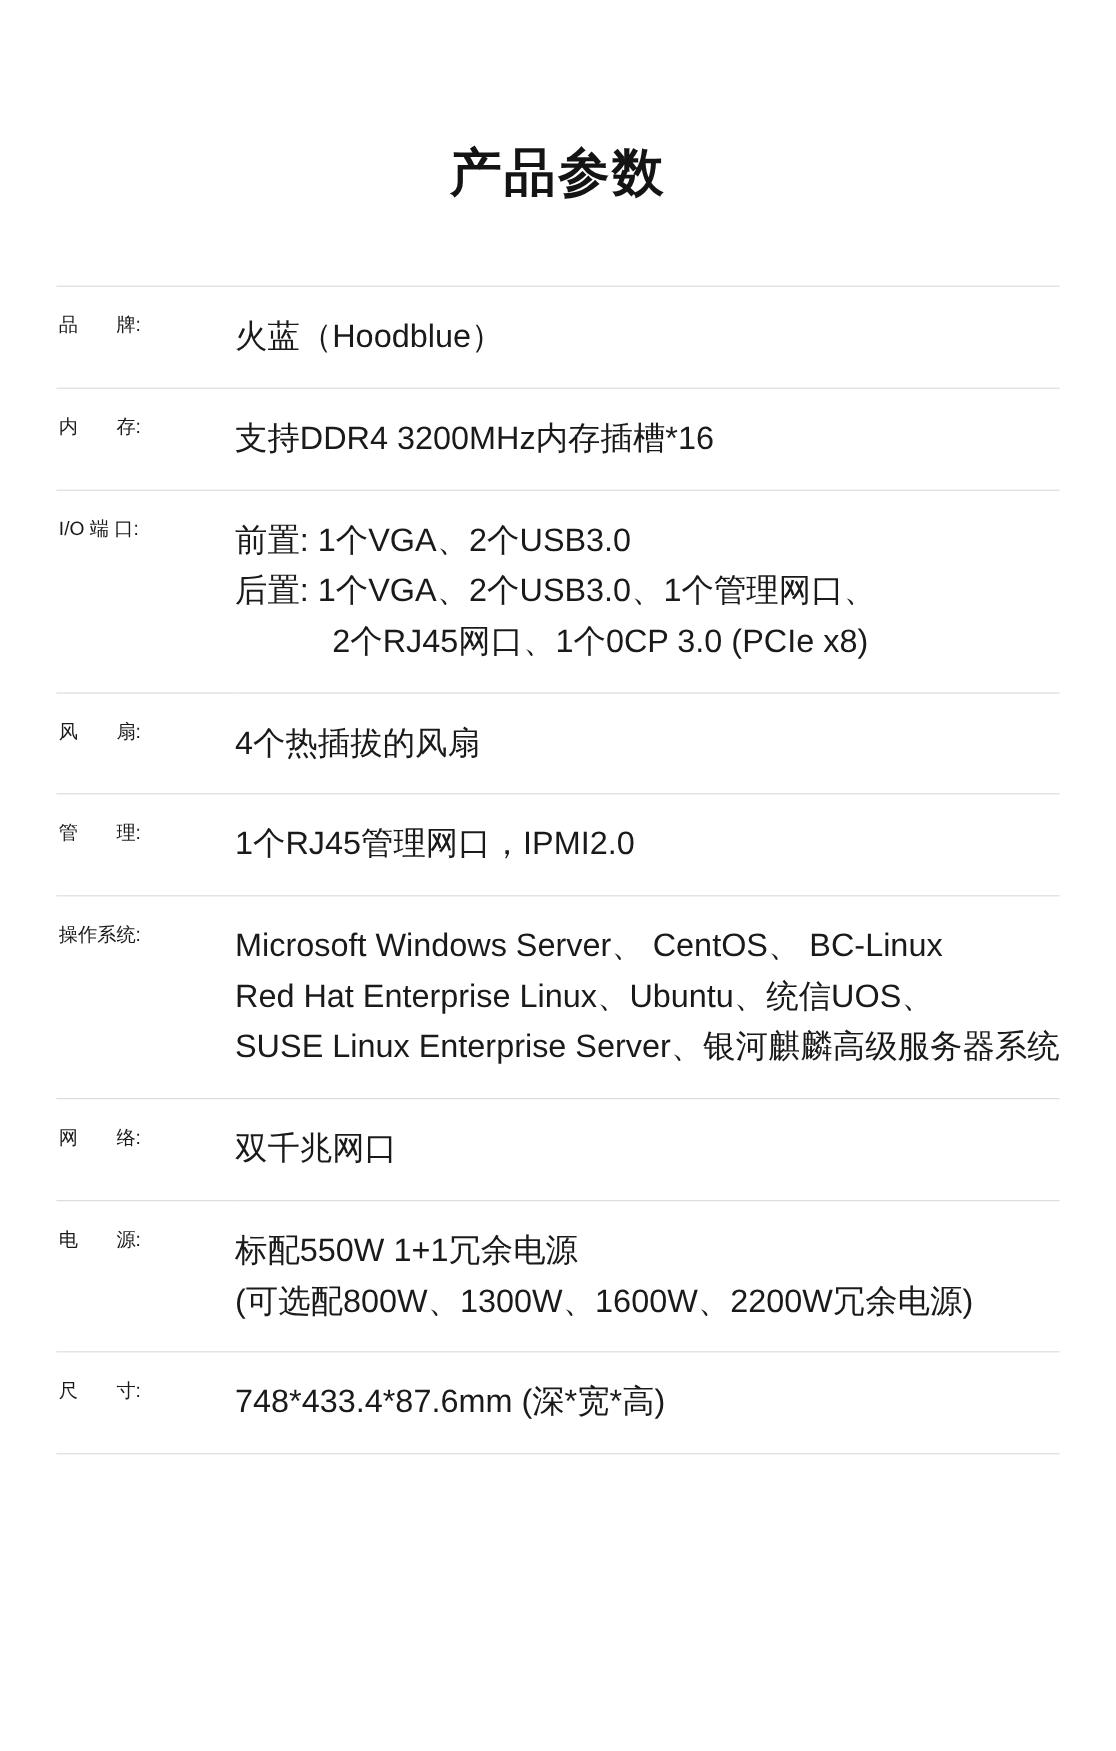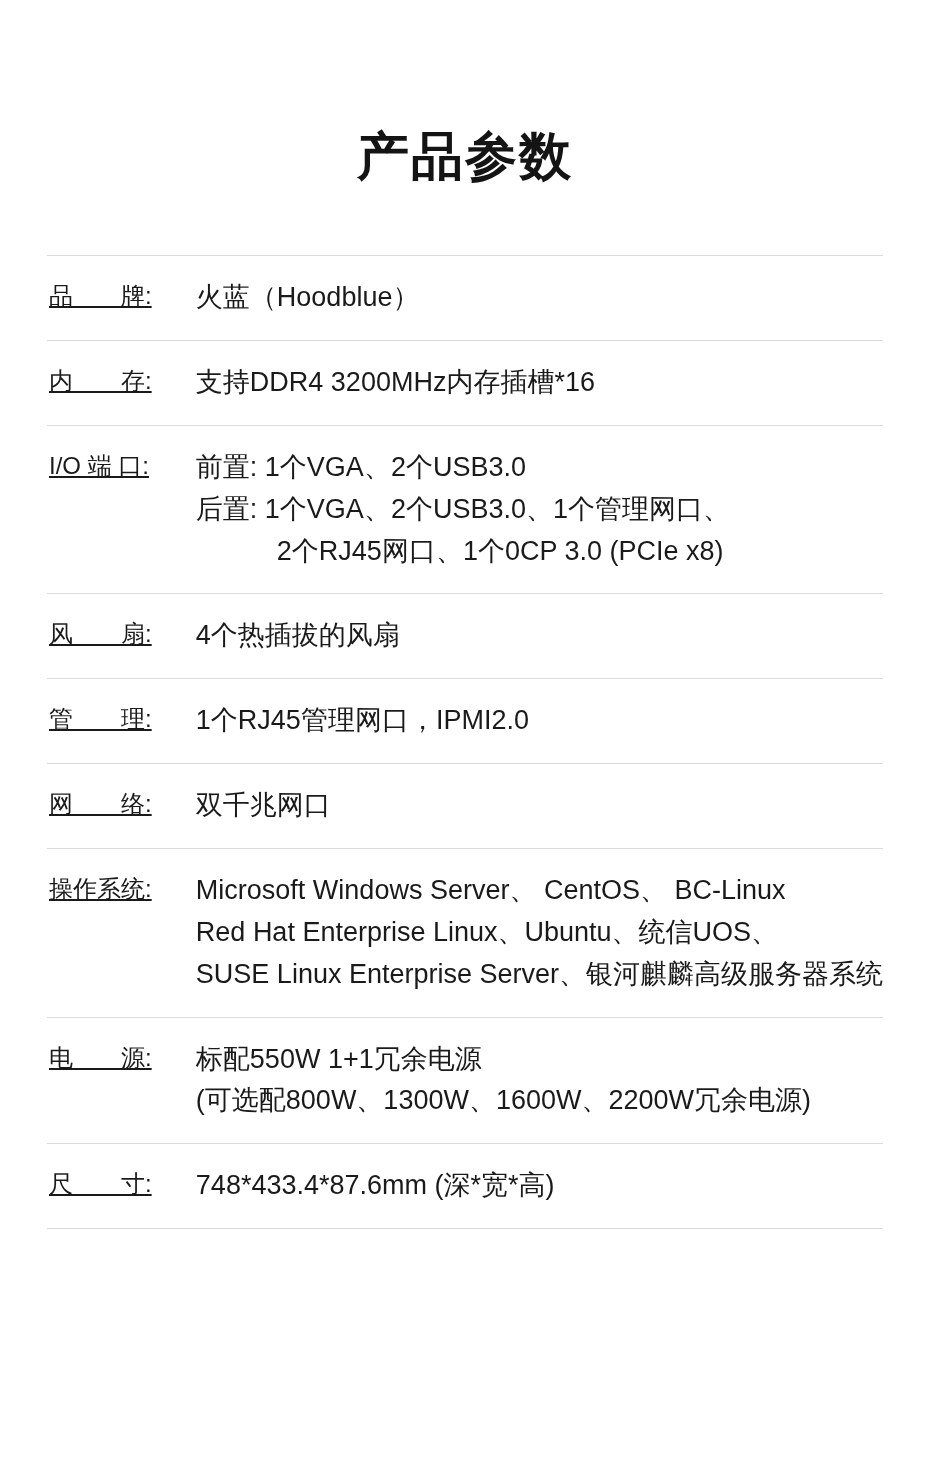--- a/index.html
+++ b/index.html
@@ -15,21 +15,21 @@
     overflow: hidden;
   }
   .page {
     position: relative;
     width: 930px;
     height: 1459px;
     box-sizing: border-box;
   }
   .title {
     text-align: center;
-    font-size: 52px;
+    font-size: 43px;
     font-weight: bold;
     letter-spacing: 2px;
     color: #141414;
     padding-top: 90px;
     padding-bottom: 0;
     line-height: 1.2;
   }
   .spec-table {
     margin: 0 auto;
     margin-top: 68px;
@@ -38,26 +38,25 @@
   }
   .spec-row {
     border-bottom: 1px solid #dcdcdc;
   }
   .spec-row:first-child {
     border-top: 1px solid #dcdcdc;
   }
   .spec-label {
     width: 160px;
     vertical-align: top;
-    font-size: 24px;
+    font-size: 16px;
     color: #1a1a1a;
     padding: 21px 0 21px 2px;
     white-space: nowrap;
     line-height: 1.55;
-    text-decoration: underline;
   }
   .spec-value {
     vertical-align: top;
     font-size: 27px;
     color: #1a1a1a;
     padding: 21px 0 21px 0;
     line-height: 1.55;
   }
   .spec-value .line {
     display: block;
@@ -108,32 +107,32 @@
       </tr>
 
       <tr class="spec-row">
         <td class="spec-label">管　　理:</td>
         <td class="spec-value">
           <span class="line">1个RJ45管理网口，IPMI2.0</span>
         </td>
       </tr>
 
       <tr class="spec-row">
-        <td class="spec-label">网　　络:</td>
-        <td class="spec-value">
-          <span class="line">双千兆网口</span>
-        </td>
-      </tr>
-
-      <tr class="spec-row">
         <td class="spec-label">操作系统:</td>
         <td class="spec-value">
           <span class="line">Microsoft Windows Server、 CentOS、 BC-Linux</span>
           <span class="line">Red Hat Enterprise Linux、Ubuntu、统信UOS、</span>
           <span class="line">SUSE Linux Enterprise Server、银河麒麟高级服务器系统</span>
+        </td>
+      </tr>
+
+      <tr class="spec-row">
+        <td class="spec-label">网　　络:</td>
+        <td class="spec-value">
+          <span class="line">双千兆网口</span>
         </td>
       </tr>
 
       <tr class="spec-row">
         <td class="spec-label">电　　源:</td>
         <td class="spec-value">
           <span class="line">标配550W 1+1冗余电源</span>
           <span class="line">(可选配800W、1300W、1600W、2200W冗余电源)</span>
         </td>
       </tr>

